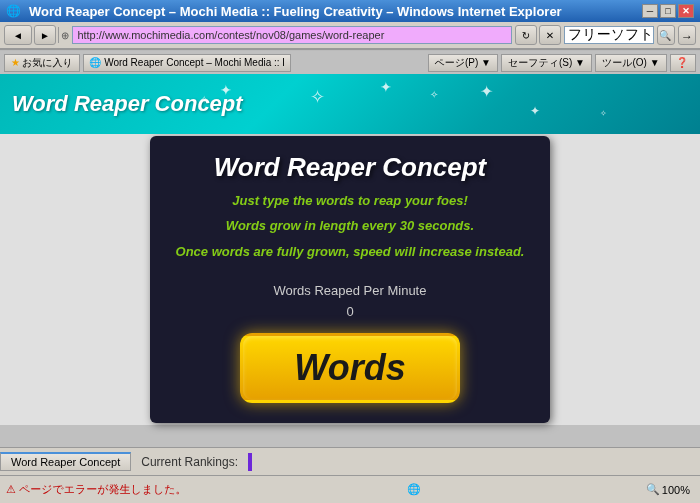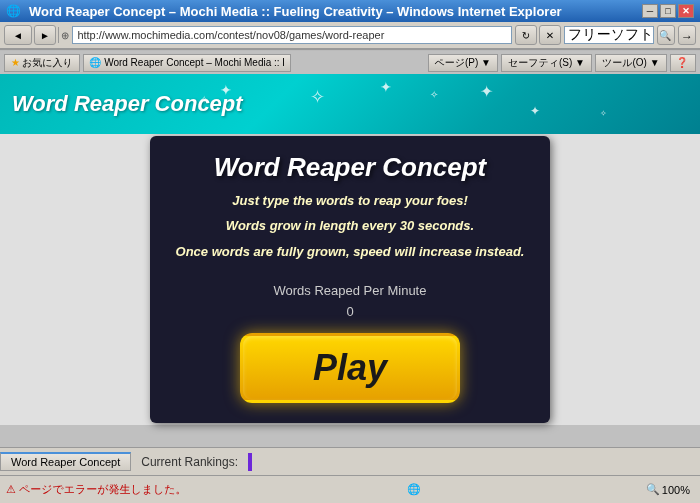--- a/index.html
+++ b/index.html
@@ -55,21 +55,21 @@
       display: flex;
       align-items: center;
       justify-content: center;
       font-size: 10px;
       cursor: pointer;
     }
     .address-input {
       flex: 1;
       height: 18px;
       border: 1px solid #7f9db9;
-      background: #ffffff;
+      background: #f0abfc;
       font-size: 11px;
       padding: 0 4px;
       color: #333;
     }
     .toolbar-row2 {
       display: flex;
       align-items: center;
       padding: 1px 4px;
       gap: 3px;
       height: 24px;
@@ -153,21 +153,21 @@
     }
     .game-title {
       color: white;
       font-size: 26px;
       font-weight: bold;
       font-style: italic;
       text-shadow: 2px 2px 4px rgba(0,0,0,0.6);
       margin-bottom: 2px;
     }
     .game-subtitle {
-      color: #fef9c3;
+      color: #84cc16;
       font-size: 13px;
       font-style: italic;
       font-weight: bold;
       text-align: center;
       line-height: 1.5;
     }
     .stats-label {
       color: #cccccc;
       font-size: 13px;
       margin-top: 8px;
@@ -331,21 +331,21 @@
 
 <div class="main-content" style="background: rgb(224, 224, 224); flex: 1 1 0%; display: flex; align-items: center; justify-content: center; padding: 10px 0px; height: 291px;">
   <div class="game-panel">
     <div class="game-title">Word Reaper Concept</div>
     <div class="game-subtitle">Just type the words to reap your foes!</div>
     <div class="game-subtitle">Words grow in length every 30 seconds.</div>
     <div class="game-subtitle">Once words are fully grown, speed will increase instead.</div>
     <div class="stats-label" style="margin-top:16px;">Words Reaped Per Minute</div>
     <div class="stats-value">0</div>
     <div class="play-button">
-      <span class="play-text">Play</span>
+      <span class="play-text">Words</span>
     </div>
   </div>
 </div>
 
 <div class="bottom-bar">
   <div class="bottom-tab">Word Reaper Concept</div>
   <div class="bottom-section">Current Rankings:</div>
 </div>
 
 <div class="status-bar">

